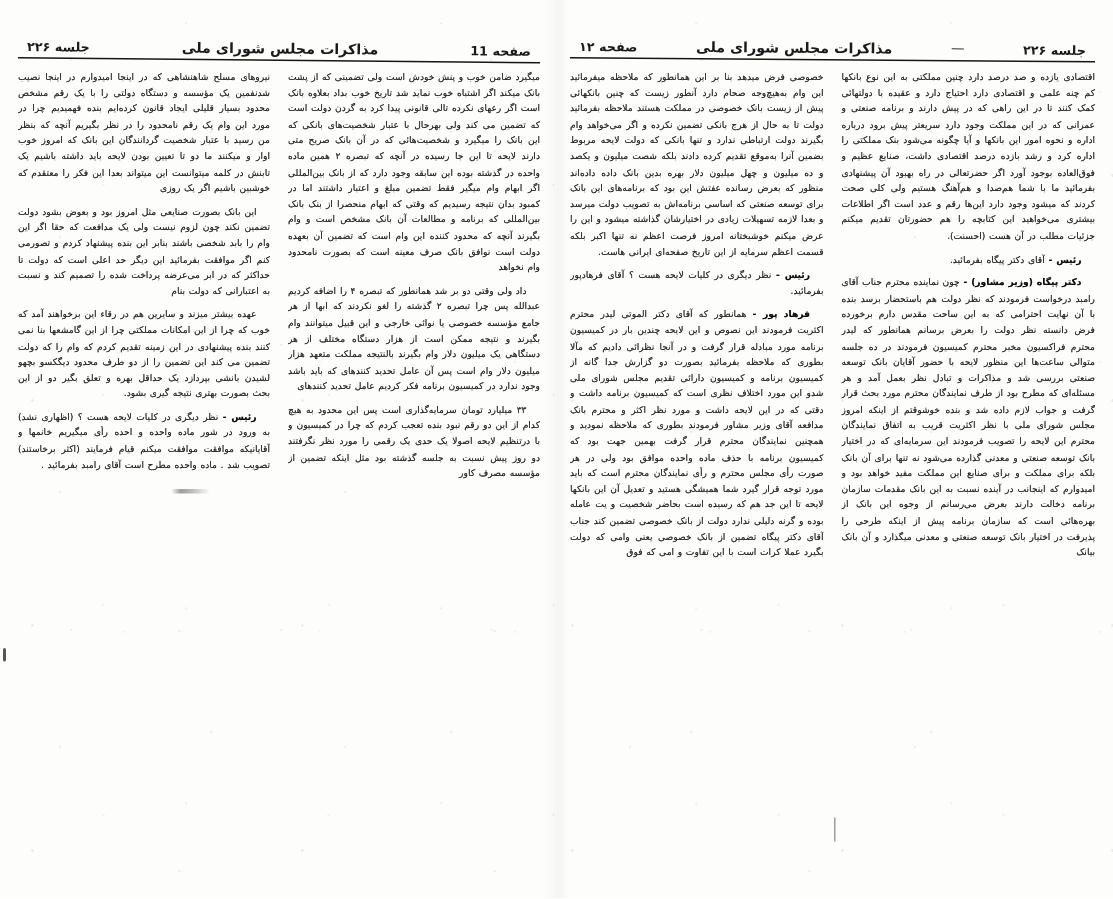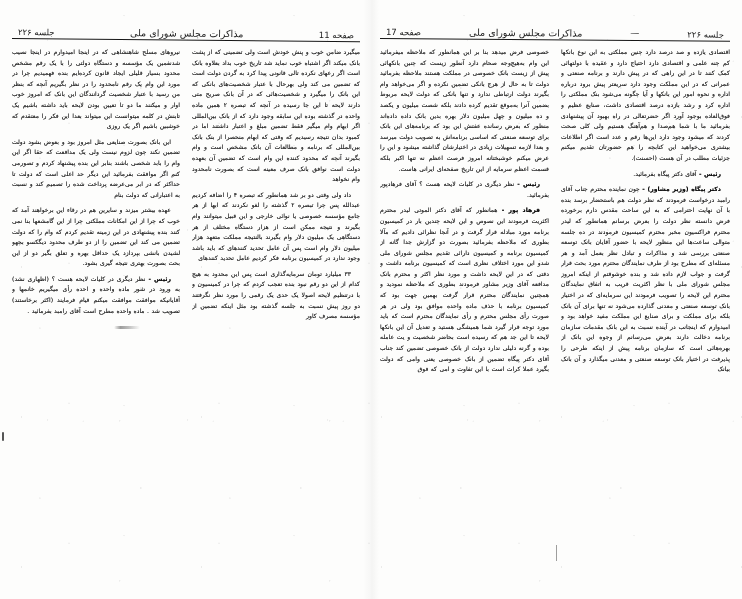--- a/index.html
+++ b/index.html
@@ -66,25 +66,25 @@
     align-items: flex-end;
     justify-content: space-between;
     height: 20px;
     font-family: "DejaVu Sans", sans-serif;
     font-size: 8.5px;
     color: #1a1a1a;
     padding: 0 6px 1px 6px;
   }
   .running-head .rh-item { white-space: nowrap; line-height: 1; }
   .rh-title {
-    font-weight: normal;
+    font-weight: bold;
     font-size: 9.5px;
     letter-spacing: .2px;
   }
-  .rh-folio { font-weight: normal; font-size: 8.5px; }
+  .rh-folio { font-weight: bold; font-size: 8.5px; }
   .rh-dash { font-size: 9px; color: #333; }
 
   .head-rule {
     height: 0;
     border-top: 1.6px solid #161616;
     margin-top: 1px;
     position: relative;
   }
   
   .page-left .head-rule  { transform: rotate(0.55deg); transform-origin: left center; }
@@ -174,21 +174,21 @@
   <div id="gutter-shade"></div>
 
   <div class="spread">
 
     <div class="page page-right">
 
       <div class="running-head">
         <span class="rh-item rh-folio">جلسه ۲۲۶</span>
         <span class="rh-item rh-dash">—</span>
         <span class="rh-item rh-title">مذاکرات مجلس شورای ملی</span>
-        <span class="rh-item rh-folio">صفحه 17</span>
+        <span class="rh-item rh-folio">صفحه ۱۲</span>
       </div>
       <div class="head-rule"></div>
 
       <div class="columns">
 
         <div class="col">
           <p class="para first"><span>اقتصادی یازده و صد درصد دارد چنین مملکتی به این نوع بانکها کم چنه علمی و اقتصادی دارد احتیاج دارد و عقیده با دولتهائی کمک کنند تا در این راهی که در پیش دارند و برنامه صنعتی و عمرانی که در این مملکت وجود دارد سریعتر پیش برود درباره اداره و نحوه امور این بانکها و آیا چگونه می‌شود بنک مملکتی را اداره کرد و رشد بازده درصد اقتصادی داشت، صنایع عظیم و فوق‌العاده بوجود آورد اگر حضرتعالی در راه بهبود آن پیشنهادی بفرمائید ما با شما هم‌صدا و هم‌آهنگ هستیم ولی کلی صحت کردند که میشود وجود دارد این‌ها رقم و عدد است اگر اطلاعات بیشتری می‌خواهید این کتابچه را هم حضورتان تقدیم میکنم جزئیات مطلب در آن هست (احسنت).</span></p>
 
           <p class="para indent"><span class="speaker">رئیس -</span><span> آقای دکتر پیگاه بفرمائید.</span></p>
 

